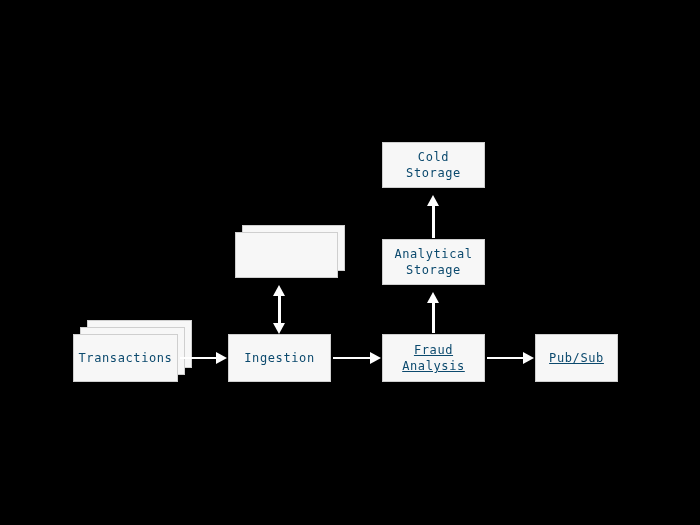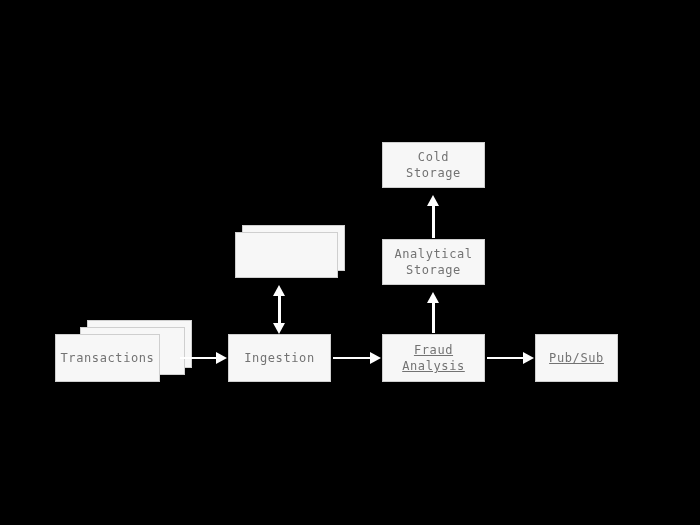--- a/index.html
+++ b/index.html
@@ -18,21 +18,21 @@
     width: 700px;
     height: 525px;
     background: #000000;
   }
   
   .node {
     position: absolute;
     box-sizing: border-box;
     background: #f7f7f7;
     border: 1px solid #cfcfcf;
-    color: #737373;
+    color: #0c4a6e;
     font-size: 12px;
     line-height: 16px;
     letter-spacing: 0.6px;
     display: flex;
     align-items: center;
     justify-content: center;
     text-align: center;
     white-space: pre-line;
     z-index: 5;
   }
@@ -93,21 +93,21 @@
   <div class="arrowhead arrow-down" style="left:273px; top:323px;"></div>
 
   <div class="edge edge-v" style="left:432px; top:302px; width:3px; height:31px;"></div>
   <div class="arrowhead arrow-up" style="left:427px; top:292px;"></div>
 
   <div class="edge edge-v" style="left:432px; top:205px; width:3px; height:33px;"></div>
   <div class="arrowhead arrow-up" style="left:427px; top:195px;"></div>
 
   <div class="stack-sheet" style="left:87px; top:320px; width:105px; height:48px;"></div>
   <div class="stack-sheet" style="left:80px; top:327px; width:105px; height:48px;"></div>
-  <div class="node" style="left:55px; top:334px; width:105px; height:48px;">
+  <div class="node" style="left:73px; top:334px; width:105px; height:48px;">
     <span>Transactions</span>
   </div>
 
   <div class="stack-sheet" style="left:242px; top:225px; width:103px; height:46px;"></div>
   <div class="stack-sheet" style="left:235px; top:232px; width:103px; height:46px;"></div>
 
   <div class="node" style="left:228px; top:334px; width:103px; height:48px;">
     <span>Ingestion</span>
   </div>
 

